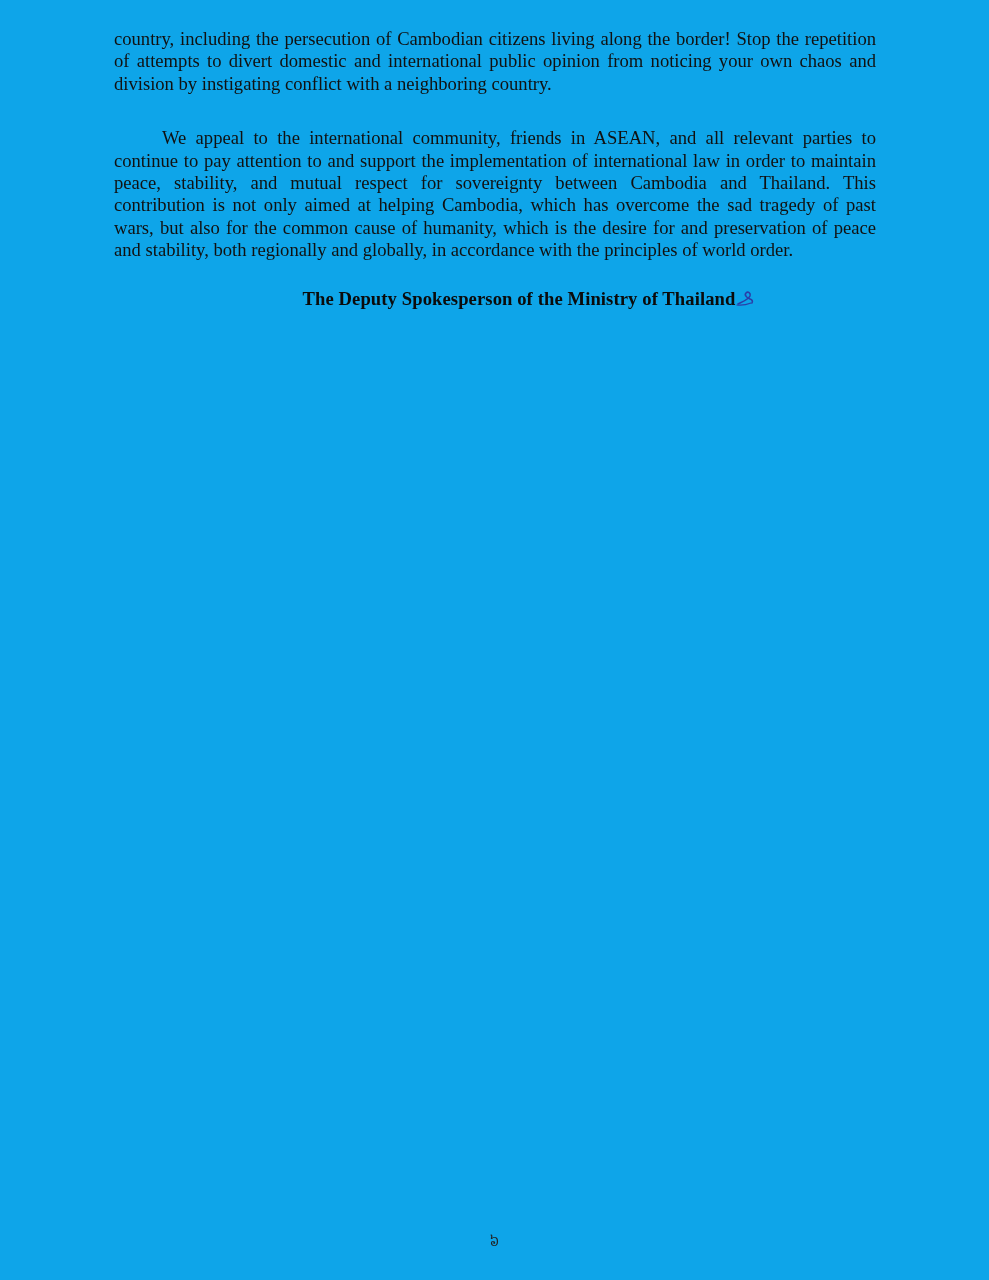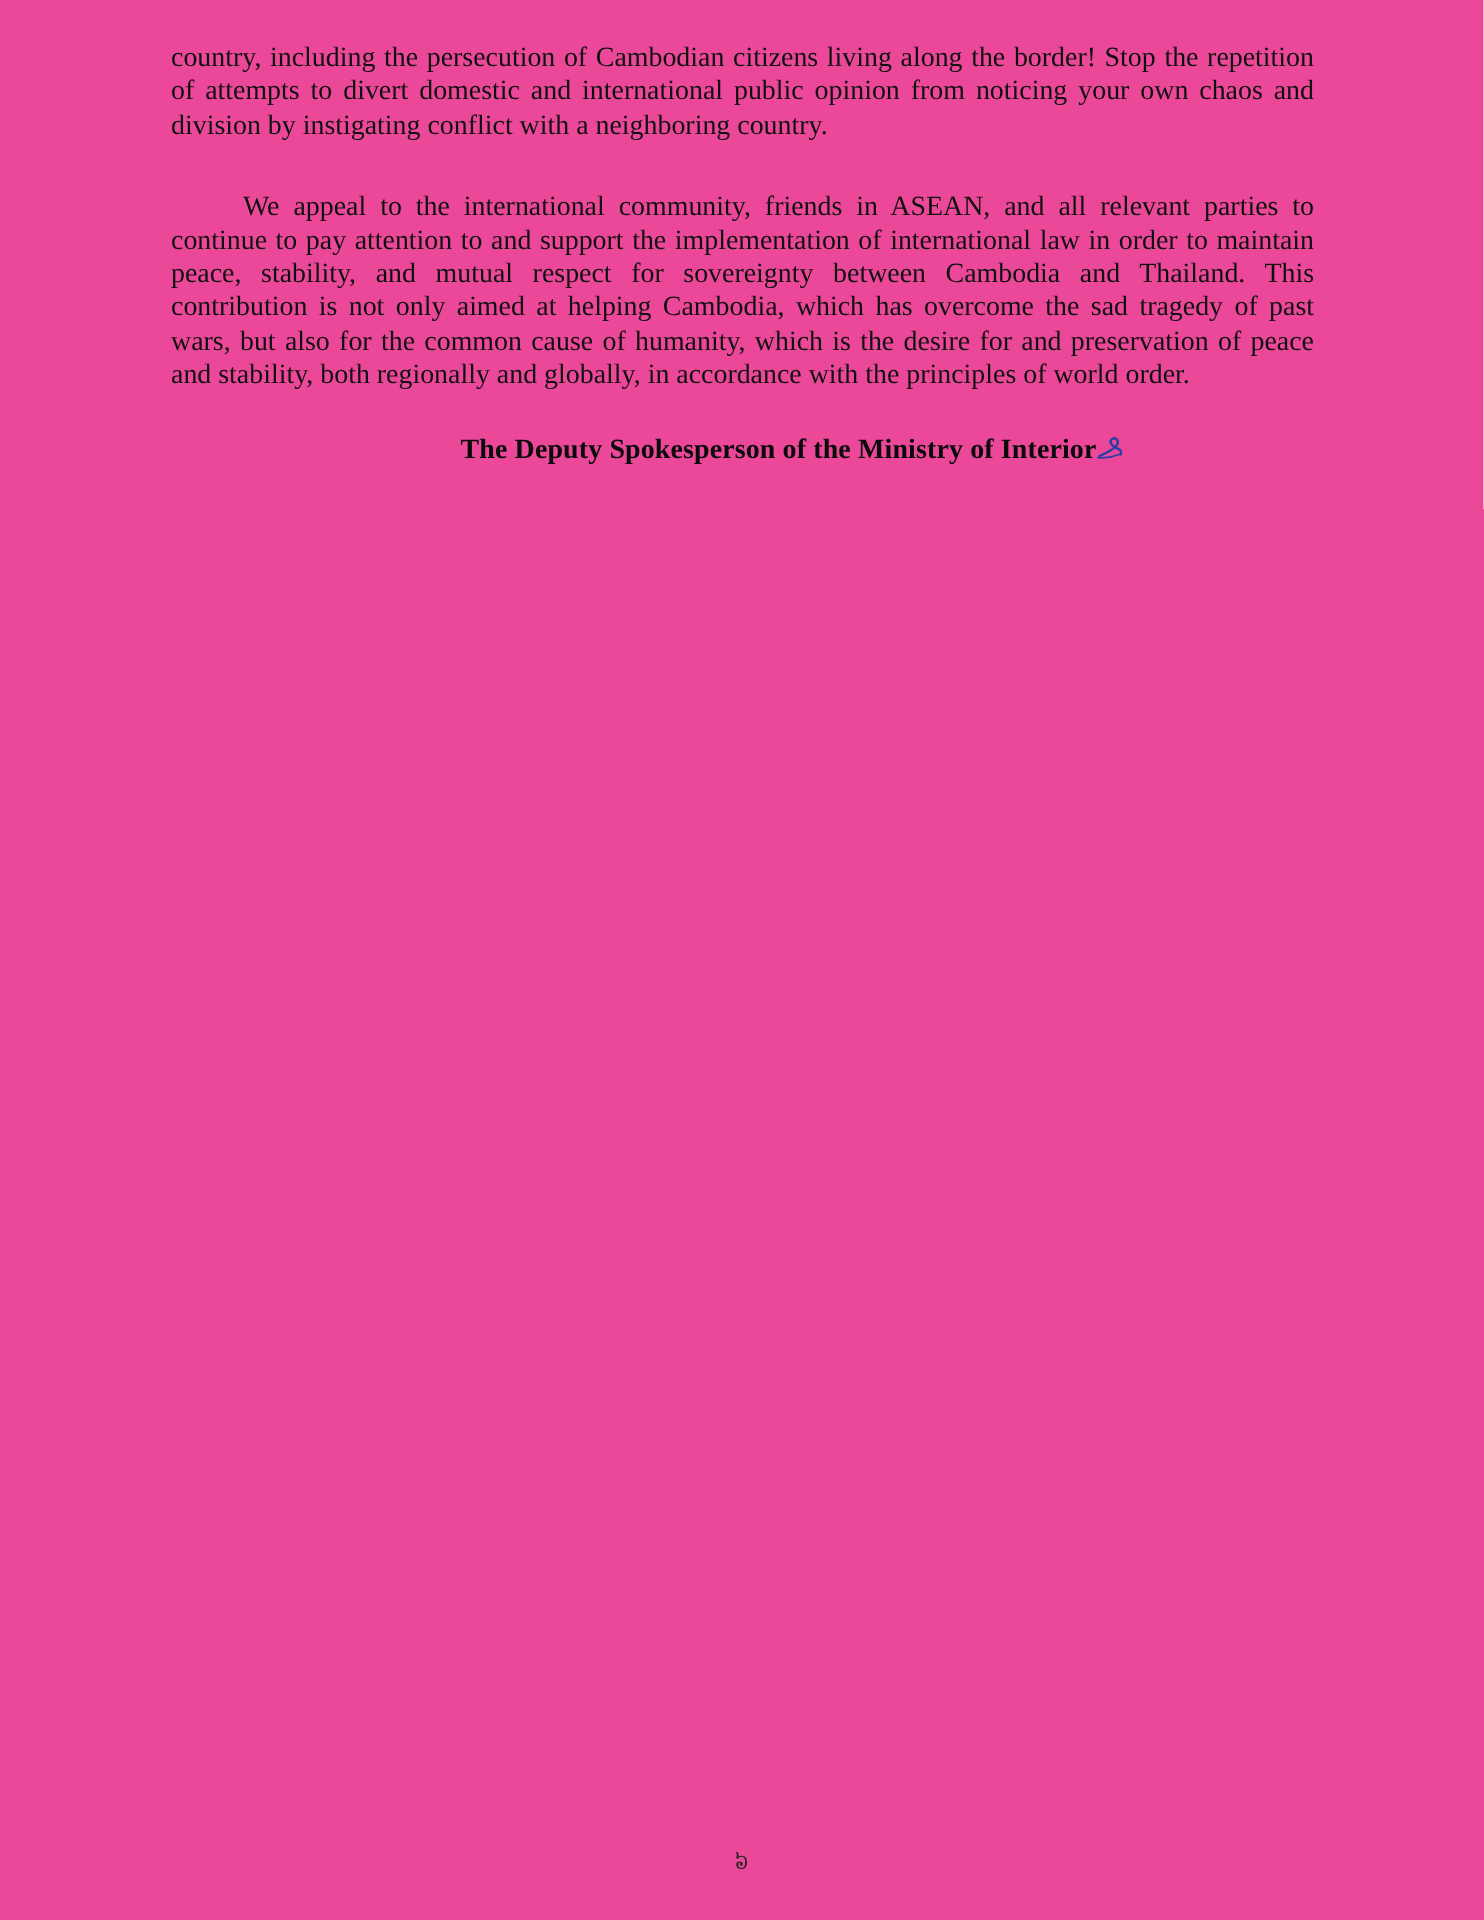--- a/index.html
+++ b/index.html
@@ -12,21 +12,21 @@
     height: 1280px;
     position: relative;
     font-family: "Liberation Serif", serif;
     color: #000000;
   }
   .page {
     position: absolute;
     top: 0; left: 0;
     width: 989px;
     height: 1280px;
-    background: #ec4899;
+    background: #0ea5e9;
   }
   .content {
     position: absolute;
     left: 114px;
     top: 28px;
     width: 762px;
   }
   p.body-par {
     margin: 0 0 0 0;
     font-size: 18.6px;
@@ -95,21 +95,21 @@
 
 <div class="page">
 
   <div class="content">
     <p class="body-par">country, including the persecution of Cambodian citizens living along the border! Stop the repetition of attempts to divert domestic and international public opinion from noticing your own chaos and division by instigating conflict with a neighboring country.</p>
     <p class="body-par indent">We appeal to the international community, friends in ASEAN, and all relevant parties to continue to pay attention to and support the implementation of international law in order to maintain peace, stability, and mutual respect for sovereignty between Cambodia and Thailand. This contribution is not only aimed at helping Cambodia, which has overcome the sad tragedy of past wars, but also for the common cause of humanity, which is the desire for and preservation of peace and stability, both regionally and globally, in accordance with the principles of world order.</p>
   </div>
 
   <div class="signature-block">
     <span class="sig-title-row">
-      <span class="sig-title">The Deputy Spokesperson of the Ministry of Interior</span><span class="sig-mark"><svg width="22" height="22" viewBox="0 0 22 22" xmlns="http://www.w3.org/2000/svg">
+      <span class="sig-title">The Deputy Spokesperson of the Ministry of Thailand</span><span class="sig-mark"><svg width="22" height="22" viewBox="0 0 22 22" xmlns="http://www.w3.org/2000/svg">
             <path d="M4 16 C8 14, 14 12, 16 8 C17 5, 14 3, 12 5 C10 7, 13 10, 16 11 C18 11.7, 19 13, 18 15" fill="none" stroke="#2b3ea8" stroke-width="1.6" stroke-linecap="round"></path>
             <path d="M3 17 C7 17.5, 12 17, 17 15" fill="none" stroke="#2b3ea8" stroke-width="1.2" stroke-linecap="round"></path>
           </svg></span>
     </span>
   </div>
 
   <div class="footer">
     <span class="page-number">៦</span>
   </div>
 

